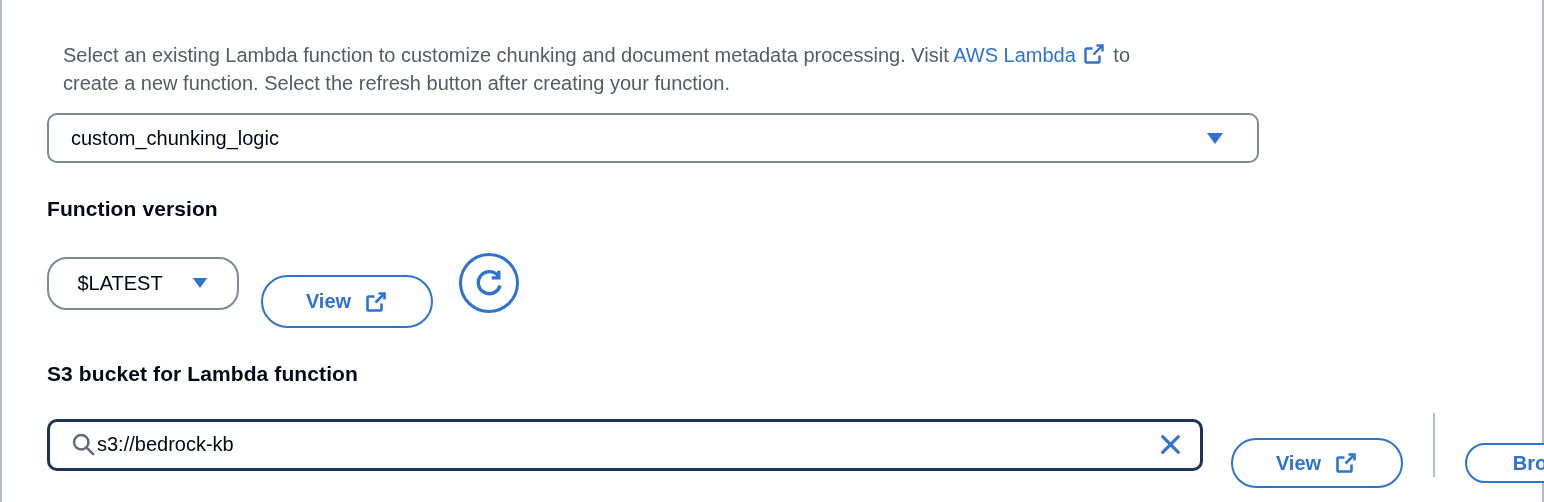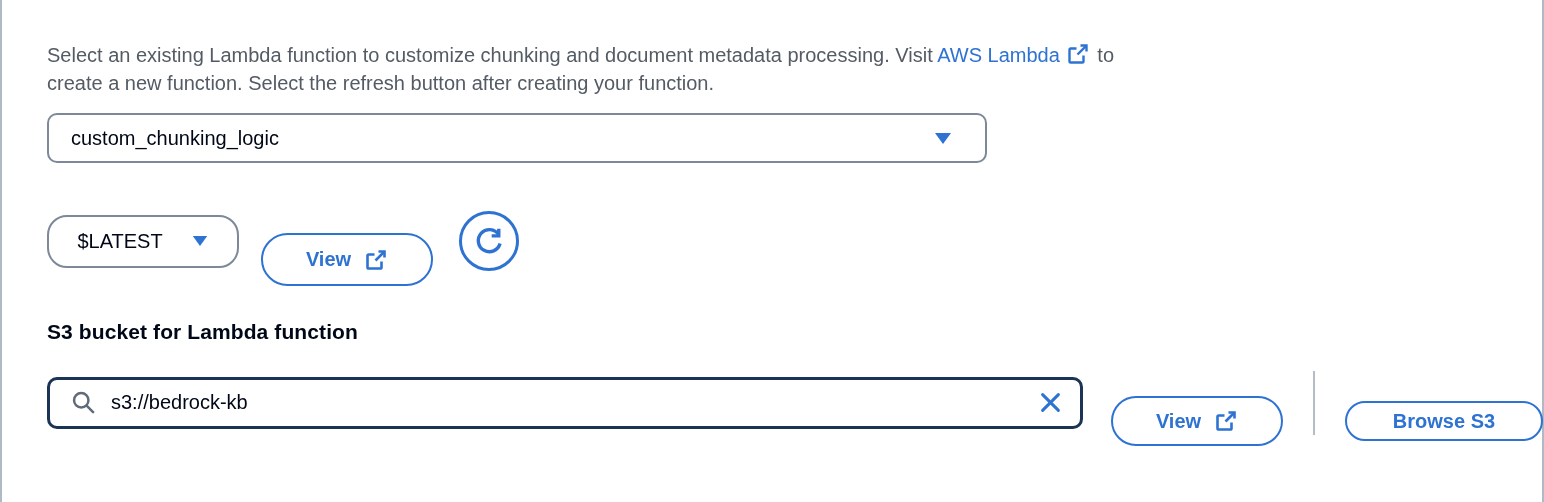--- a/index.html
+++ b/index.html
@@ -28,33 +28,34 @@
     padding:33px 38px 0 45px;
   }
   .field-title{
     font-size:21px;font-weight:700;color:var(--dark-text);
     line-height:26px;letter-spacing:.1px;
   }
   .field-desc{
     margin-top:8px;
     font-size:20px;line-height:28px;color:var(--secondary-text);
     max-width:1080px;
+    margin-left:16px;
   }
   .field-desc-wide{max-width:1470px;}
   a.inline-link{
     color:var(--accent-blue);text-decoration:none;cursor:pointer;
     font-size:20px;
   }
   .ext-icon{
     display:inline-block;vertical-align:-4px;margin:0 2px 0 6px;
   }
   
   .select-control{
     margin-top:16px;
-    width:940px;height:50px;
+    width:1212px;height:50px;
     border:2px solid var(--border-gray);border-radius:10px;
     background:var(--white);
     display:flex;align-items:center;
     padding:0 32px 0 22px;cursor:pointer;
   }
   .select-control .select-value{
     font-size:20px;color:var(--dark-text);flex:1;
   }
   .caret{width:20px;height:15px;flex:none;}
   .section-gap{margin-top:33px;}
@@ -83,25 +84,25 @@
   .btn-view-1{margin-left:22px;min-width:172px;}
   .btn-refresh{
     margin-left:26px;
     width:60px;height:60px;border-radius:50%;
     border:3px solid var(--accent-blue);
     padding:0;
   }
   
   .s3-row{margin-top:14px;display:flex;align-items:center;}
   .search-box{
-    width:1036px;height:52px;flex:none;
+    width:1156px;height:52px;flex:none;
     border:3px solid var(--input-border-dark);border-radius:10px;
     background:var(--white);
     display:flex;align-items:center;
-    padding:0 16px 0 20px;gap:14px;
+    padding:0 16px 0 20px;
   }
   .search-box input{
     flex:1;border:none;outline:none;
     font-family:"Liberation Sans", sans-serif;
     font-size:20px;color:var(--dark-text);background:transparent;
   }
   .icon-btn{border:none;background:transparent;cursor:pointer;display:flex;align-items:center;padding:0;}
   .btn-view-2{margin-left:28px;min-width:172px;height:50px;}
   .v-divider{
     width:2px;height:64px;background:var(--divider);
@@ -127,20 +128,21 @@
       <span class="select-value">custom_chunking_logic</span>
       <span class="caret">
         <svg width="20" height="15" viewBox="0 0 20 15">
             <polygon points="2,2 18,2 10,13" fill="#2e72d2"></polygon>
           </svg>
       </span>
     </div>
   </div>
 
   <div class="section-gap">
+    <div class="field-title">Function version</div>
     <div class="btn-row">
       <button class="btn btn-dropdown">
         <span class="btn-dd-label">$LATEST</span>
         <span class="caret">
           <svg width="18" height="14" viewBox="0 0 20 15">
               <polygon points="2,2 18,2 10,13" fill="#2e72d2"></polygon>
             </svg>
         </span>
       </button>
       <button class="btn btn-primary-outline btn-view-1">

